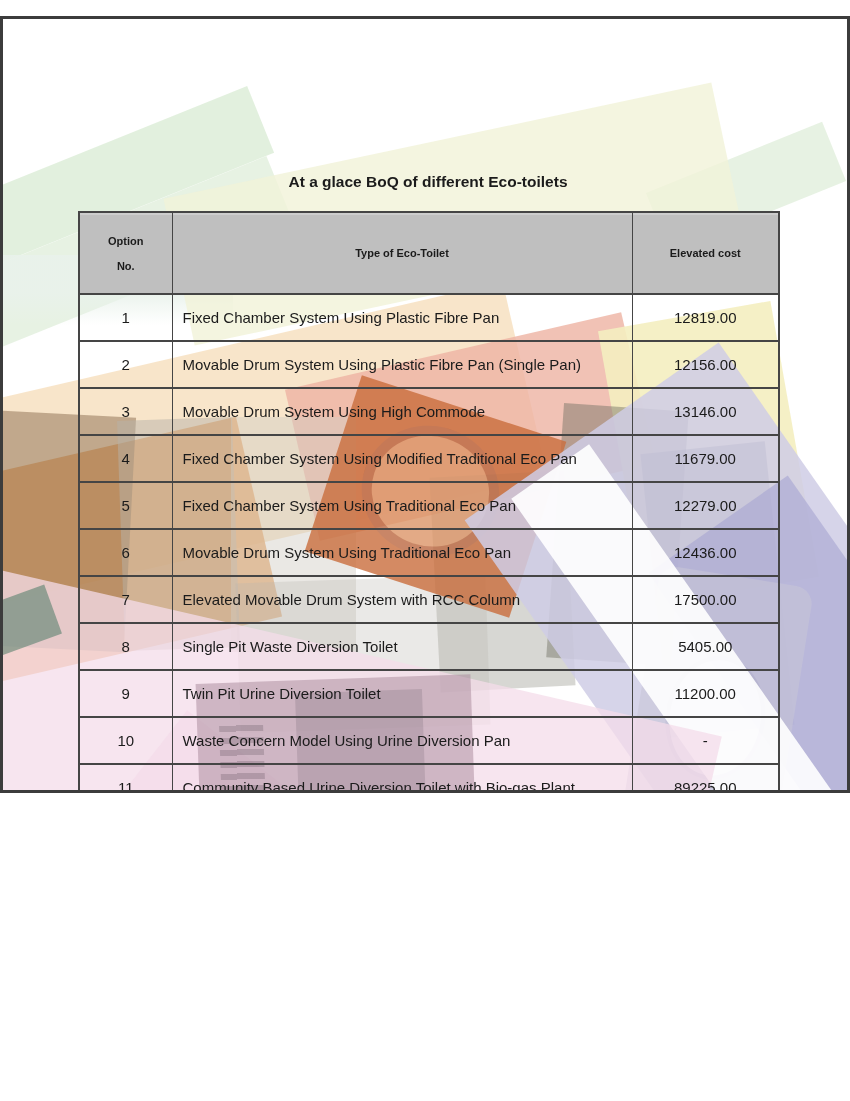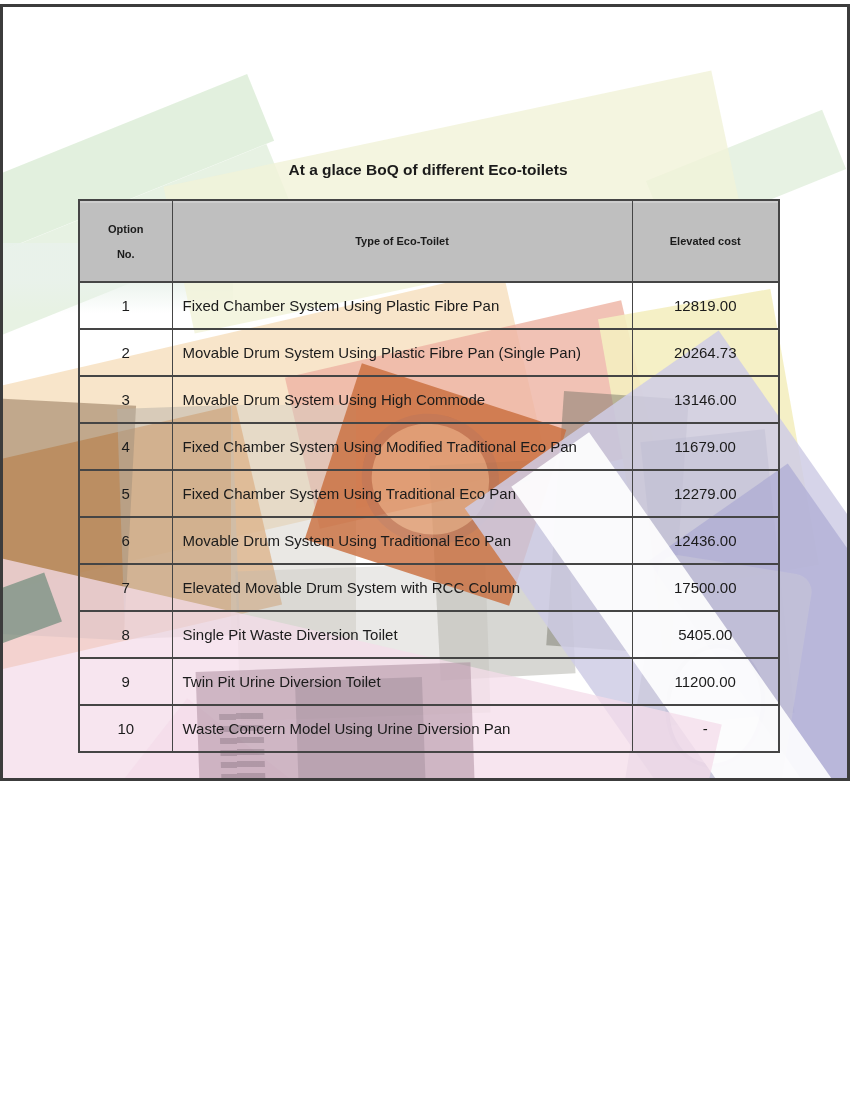--- a/index.html
+++ b/index.html
@@ -1,17 +1,17 @@
 <!DOCTYPE html>
 <html style="--header-bg: #bfbfbf; --table-border: #454545; --text: #1b1b1b; --footer-text: #4b4b4b; --page-border: #3c3c3c; --green-band: #dfeeda; --cream-band: #f1f3d8; --peach: #f6dfbd; --orange: #e8a360; --salmon: #eeb3a2; --pale-yellow: #f4eec0; --pan-orange: #ca6e3d; --lavender: #cfcde5; --violet: #a9a7d3; --pink: #f4dcea; --mauve: #a9899b; --teal: #4d7a66; --photo-sepia: #8a6b4e; --photo-dark: #6f6e62;"><head>
 <meta charset="utf-8">
 <style>
   html,body{margin:0;padding:0;background:#fff;}
   .page{
-    position:relative;width:850px;height:777px;margin:4px auto;
+    position:relative;width:850px;height:777px;margin:16px auto;
     background:#ffffff;box-sizing:border-box;
     border:3px solid var(--page-border,#3c3c3c);
     overflow:hidden;
     font-family:"Liberation Sans","DejaVu Sans",sans-serif;
     color:var(--text,#1b1b1b);
   }
   
   .bg{position:absolute;inset:0;overflow:hidden;}
   .sh{position:absolute;}
   .sh-green1{left:-70px;top:128px;width:340px;height:72px;transform:rotate(-22deg);background:var(--green-band);opacity:.9;}
@@ -141,21 +141,21 @@
       </thead>
       <tbody data-name="table-body">
           <tr data-name="table-row">
             <td data-name="option-cell">1</td>
             <td data-name="type-cell">Fixed Chamber System Using Plastic Fibre Pan</td>
             <td data-name="cost-cell">12819.00</td>
           </tr>
           <tr data-name="table-row">
             <td data-name="option-cell">2</td>
             <td data-name="type-cell">Movable Drum System Using Plastic Fibre Pan (Single Pan)</td>
-            <td data-name="cost-cell">20264.73</td>
+            <td data-name="cost-cell">12156.00</td>
           </tr>
           <tr data-name="table-row">
             <td data-name="option-cell">3</td>
             <td data-name="type-cell">Movable Drum System Using High Commode</td>
             <td data-name="cost-cell">13146.00</td>
           </tr>
           <tr data-name="table-row">
             <td data-name="option-cell">4</td>
             <td data-name="type-cell">Fixed Chamber System Using Modified Traditional Eco Pan</td>
             <td data-name="cost-cell">11679.00</td>
@@ -183,20 +183,25 @@
           <tr data-name="table-row">
             <td data-name="option-cell">9</td>
             <td data-name="type-cell">Twin Pit Urine Diversion Toilet</td>
             <td data-name="cost-cell">11200.00</td>
           </tr>
           <tr data-name="table-row">
             <td data-name="option-cell">10</td>
             <td data-name="type-cell">Waste Concern Model Using Urine Diversion Pan</td>
             <td data-name="cost-cell">-</td>
           </tr>
+          <tr data-name="table-row">
+            <td data-name="option-cell">11</td>
+            <td data-name="type-cell">Community Based Urine Diversion Toilet with Bio-gas Plant</td>
+            <td data-name="cost-cell">89225.00</td>
+          </tr>
         </tbody>
     </table>
 
     <div class="footer" data-name="page-footer">
       <span data-name="footer-label">construction manual</span><span class="sep" data-name="footer-separator">|</span><span data-name="page-number">50</span>
     </div>
   </div>
 
 </div>
 

